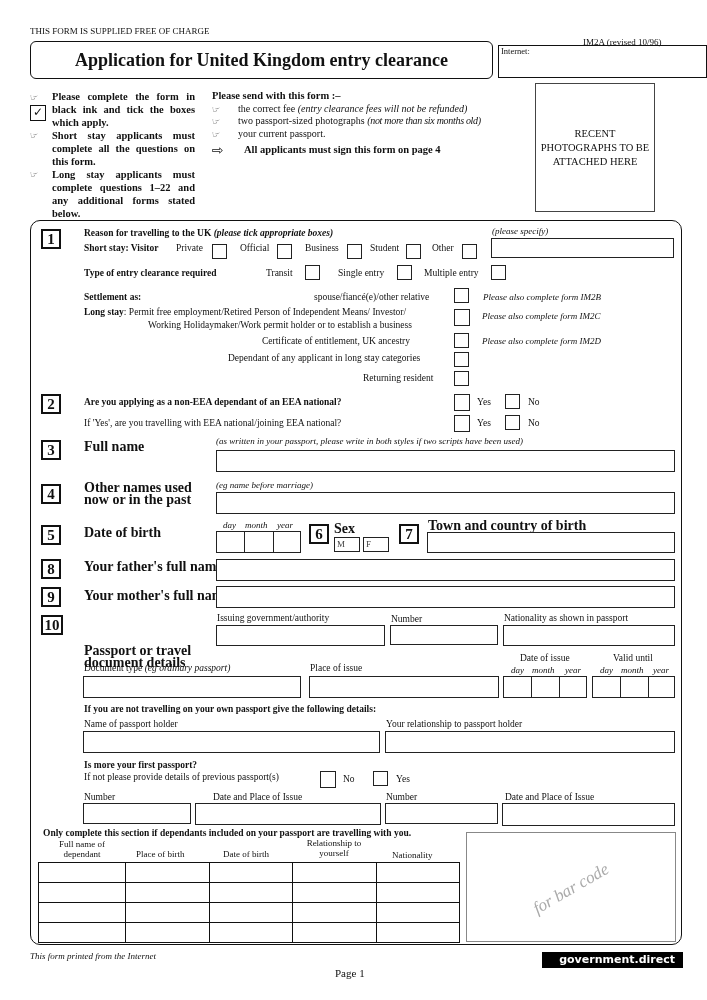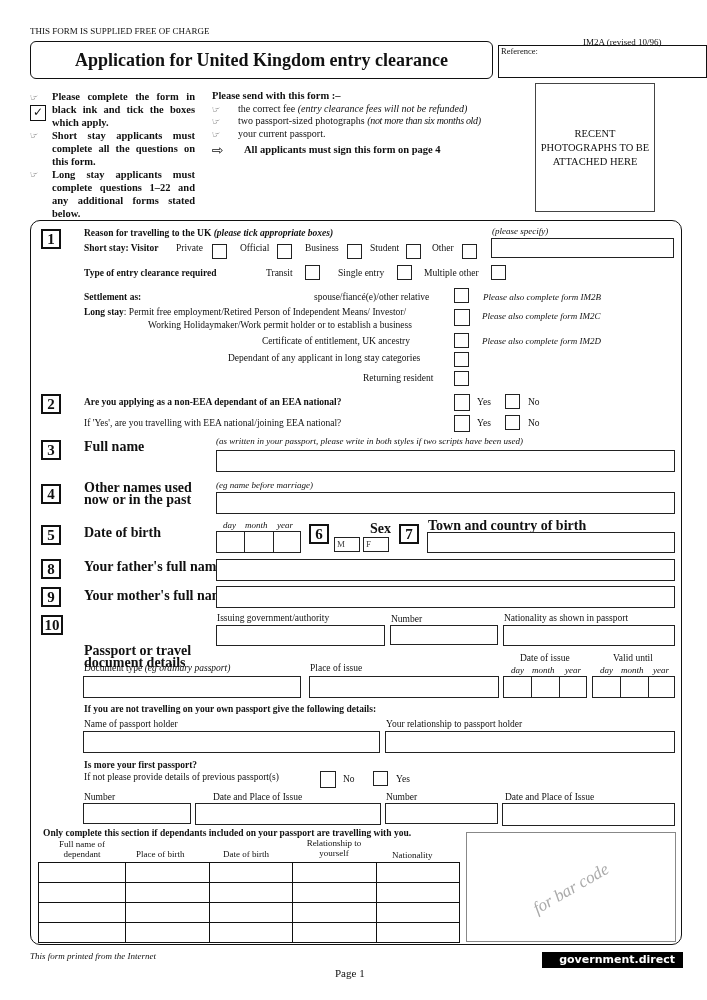--- a/index.html
+++ b/index.html
@@ -22,21 +22,21 @@
 <body>
 
 <div class="abs" style="left:30px;top:26px;font-size:9px;">THIS FORM IS SUPPLIED FREE OF CHARGE</div>
 <div class="abs" style="left:583px;top:37px;font-size:9px;">IM2A  (revised 10/96)</div>
 
 <div class="abs" style="left:30px;top:41px;width:463px;height:38px;border:1.5px solid #111;border-radius:6px;text-align:center;">
   <span style="font-weight:bold;font-size:18px;line-height:36px;">Application for United Kingdom entry clearance</span>
 </div>
 
 <div class="abs" style="left:498px;top:45px;width:209px;height:33px;border:1.5px solid #111;">
-  <span style="font-size:8.5px;position:absolute;left:2px;top:0px;">Reference:</span>
+  <span style="font-size:8.5px;position:absolute;left:2px;top:0px;">Internet:</span>
 </div>
 
 <div class="abs" style="left:30px;top:90px;width:165px;font-weight:bold;font-size:10.5px;line-height:13px;">
   <div style="display:flex;">
     <div style="width:22px;flex:none;">
       <span class="bullet">☞</span>
       <div style="width:16px;height:16px;border:1.5px solid #111;margin-top:1px;font-size:12px;line-height:13px;text-align:center;font-family:'DejaVu Sans',sans-serif;font-weight:normal;">✓</div>
     </div>
     <div style="text-align:justify;">Please complete the form in black ink and tick the boxes which apply.</div>
   </div>
@@ -82,21 +82,21 @@
 <div class="cb" style="left:406px;top:244px;"></div>
 <div class="lbl" style="left:432px;top:243px;">Other</div>
 <div class="cb" style="left:462px;top:244px;"></div>
 <div class="box" style="left:491px;top:238px;width:183px;height:20px;"></div>
 
 <div class="lbl b" style="left:84px;top:268px;">Type of entry clearance required</div>
 <div class="lbl" style="left:266px;top:268px;">Transit</div>
 <div class="cb" style="left:305px;top:265px;"></div>
 <div class="lbl" style="left:338px;top:268px;">Single entry</div>
 <div class="cb" style="left:397px;top:265px;"></div>
-<div class="lbl" style="left:424px;top:268px;">Multiple other</div>
+<div class="lbl" style="left:424px;top:268px;">Multiple entry</div>
 <div class="cb" style="left:491px;top:265px;"></div>
 
 <div class="lbl b" style="left:84px;top:292px;">Settlement as:</div>
 <div class="lbl" style="left:314px;top:292px;">spouse/fiancé(e)/other relative</div>
 <div class="cb" style="left:454px;top:288px;"></div>
 <div class="hint" style="left:483px;top:292px;">Please also complete form IM2B</div>
 
 <div class="lbl" style="left:84px;top:307px;"><b>Long stay</b><span>:  Permit free employment/Retired Person of Independent Means/ Investor/</span></div>
 <div class="lbl" style="left:148px;top:320px;">Working Holidaymaker/Work permit holder or to establish a business</div>
 <div class="cb" style="left:454px;top:309px;width:16px;height:17px;"></div>
@@ -138,21 +138,21 @@
 <div class="num" style="left:41px;top:525px;">5</div>
 <div class="qlbl" style="left:84px;top:527px;">Date of birth</div>
 <div class="hint" style="left:223px;top:520px;">day</div>
 <div class="hint" style="left:245px;top:520px;">month</div>
 <div class="hint" style="left:277px;top:520px;">year</div>
 <div class="box" style="left:216px;top:531px;width:29px;height:22px;"></div>
 <div class="box" style="left:244px;top:531px;width:30px;height:22px;"></div>
 <div class="box" style="left:273px;top:531px;width:28px;height:22px;"></div>
 
 <div class="num" style="left:309px;top:524px;">6</div>
-<div class="qlbl" style="left:334px;top:523px;margin-left:36px;">Sex</div>
+<div class="qlbl" style="left:334px;top:523px;">Sex</div>
 <div class="box" style="left:334px;top:537px;width:26px;height:15px;border-width:1px;font-size:9px;padding-left:2px;line-height:13px;color:#444;"><span>M</span></div>
 <div class="box" style="left:363px;top:537px;width:26px;height:15px;border-width:1px;font-size:9px;padding-left:2px;line-height:13px;color:#444;"><span>F</span></div>
 
 <div class="num" style="left:399px;top:524px;">7</div>
 <div class="qlbl" style="left:428px;top:520px;">Town and country of birth</div>
 <div class="box" style="left:427px;top:532px;width:248px;height:21px;"></div>
 
 <div class="num" style="left:41px;top:559px;">8</div>
 <div class="qlbl" style="left:84px;top:561px;">Your father's full name</div>
 <div class="box" style="left:216px;top:559px;width:459px;height:22px;"></div>

